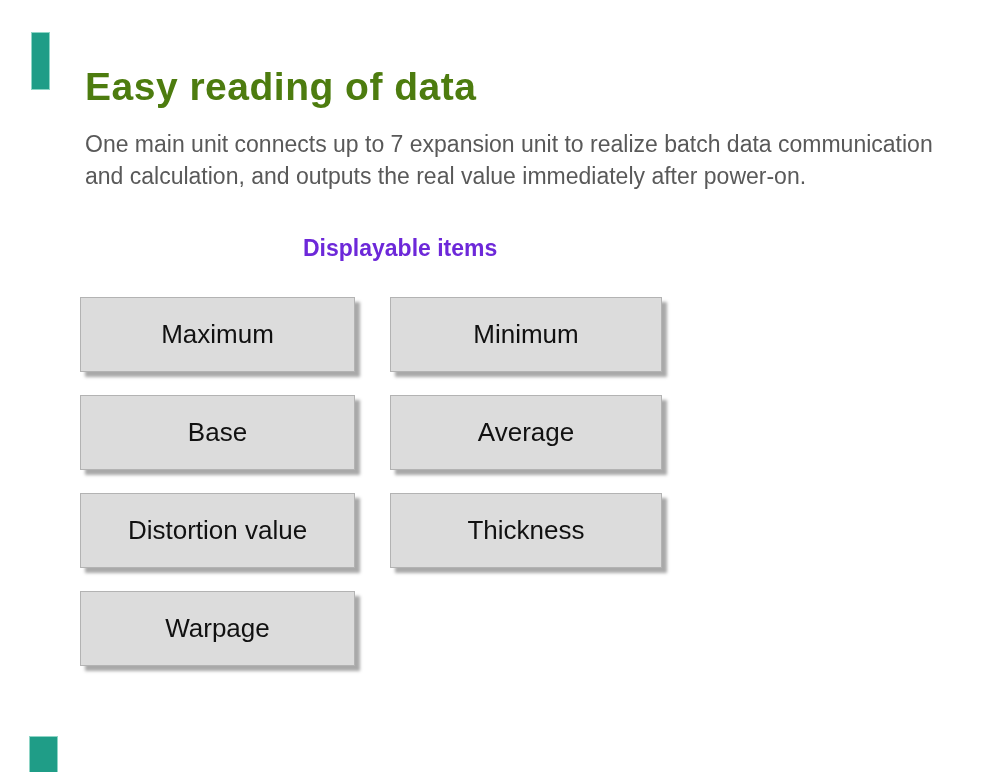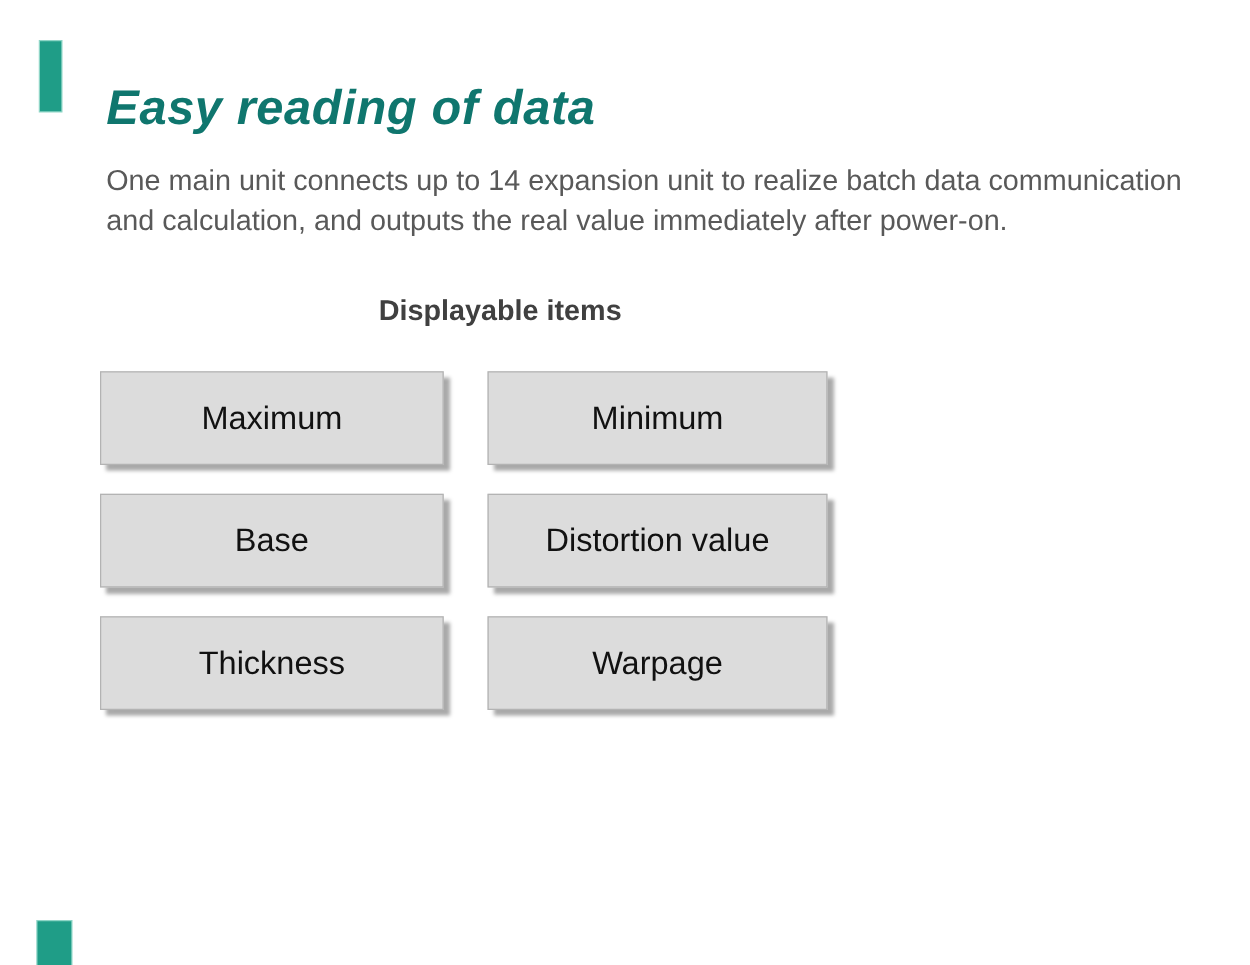--- a/index.html
+++ b/index.html
@@ -21,43 +21,42 @@
     background: #1f9d87;
     box-shadow: 0 0 0 1px #8ed5c6;
   }
 
   .page-title {
     position: absolute;
     left: 85px;
     top: 37px;
     font-size: 39px;
     line-height: 48px;
-    color: #0f766e;
+    color: #4d7c0f;
     letter-spacing: 0.5px;
     white-space: nowrap;
-    font-style: italic;
   }
 
   .intro-paragraph {
     position: absolute;
     left: 85px;
     top: 106px;
     width: 862px;
     font-size: 23px;
     line-height: 31.5px;
     color: #595959;
   }
 
   .section-heading {
     position: absolute;
     left: 303px;
     top: 235px;
     font-size: 23px;
     font-weight: bold;
-    color: #404040;
+    color: #6d28d9;
     white-space: nowrap;
   }
 
   .items-grid {
     position: absolute;
     left: 80px;
     top: 297px;
     display: grid;
     grid-template-columns: 275px 272px;
     column-gap: 35px;
@@ -88,26 +87,27 @@
     box-shadow: 0 0 0 1px #8ed5c6;
   }
 </style>
 </head>
 <body>
 
 <div class="accent-bar-top"></div>
 
 <h1 class="page-title">Easy reading of data</h1>
 
-<p class="intro-paragraph">One main unit connects up to 14 expansion unit to realize batch data communication and calculation, and outputs the real value immediately after power-on.</p>
+<p class="intro-paragraph">One main unit connects up to 7 expansion unit to realize batch data communication and calculation, and outputs the real value immediately after power-on.</p>
 
 <div class="section-heading">Displayable items</div>
 
 <div class="items-grid">
   <div class="item-box">Maximum</div>
   <div class="item-box">Minimum</div>
   <div class="item-box">Base</div>
+  <div class="item-box">Average</div>
   <div class="item-box">Distortion value</div>
   <div class="item-box">Thickness</div>
   <div class="item-box">Warpage</div>
 </div>
 
 <div class="accent-bar-bottom"></div>
 
 </body></html>

